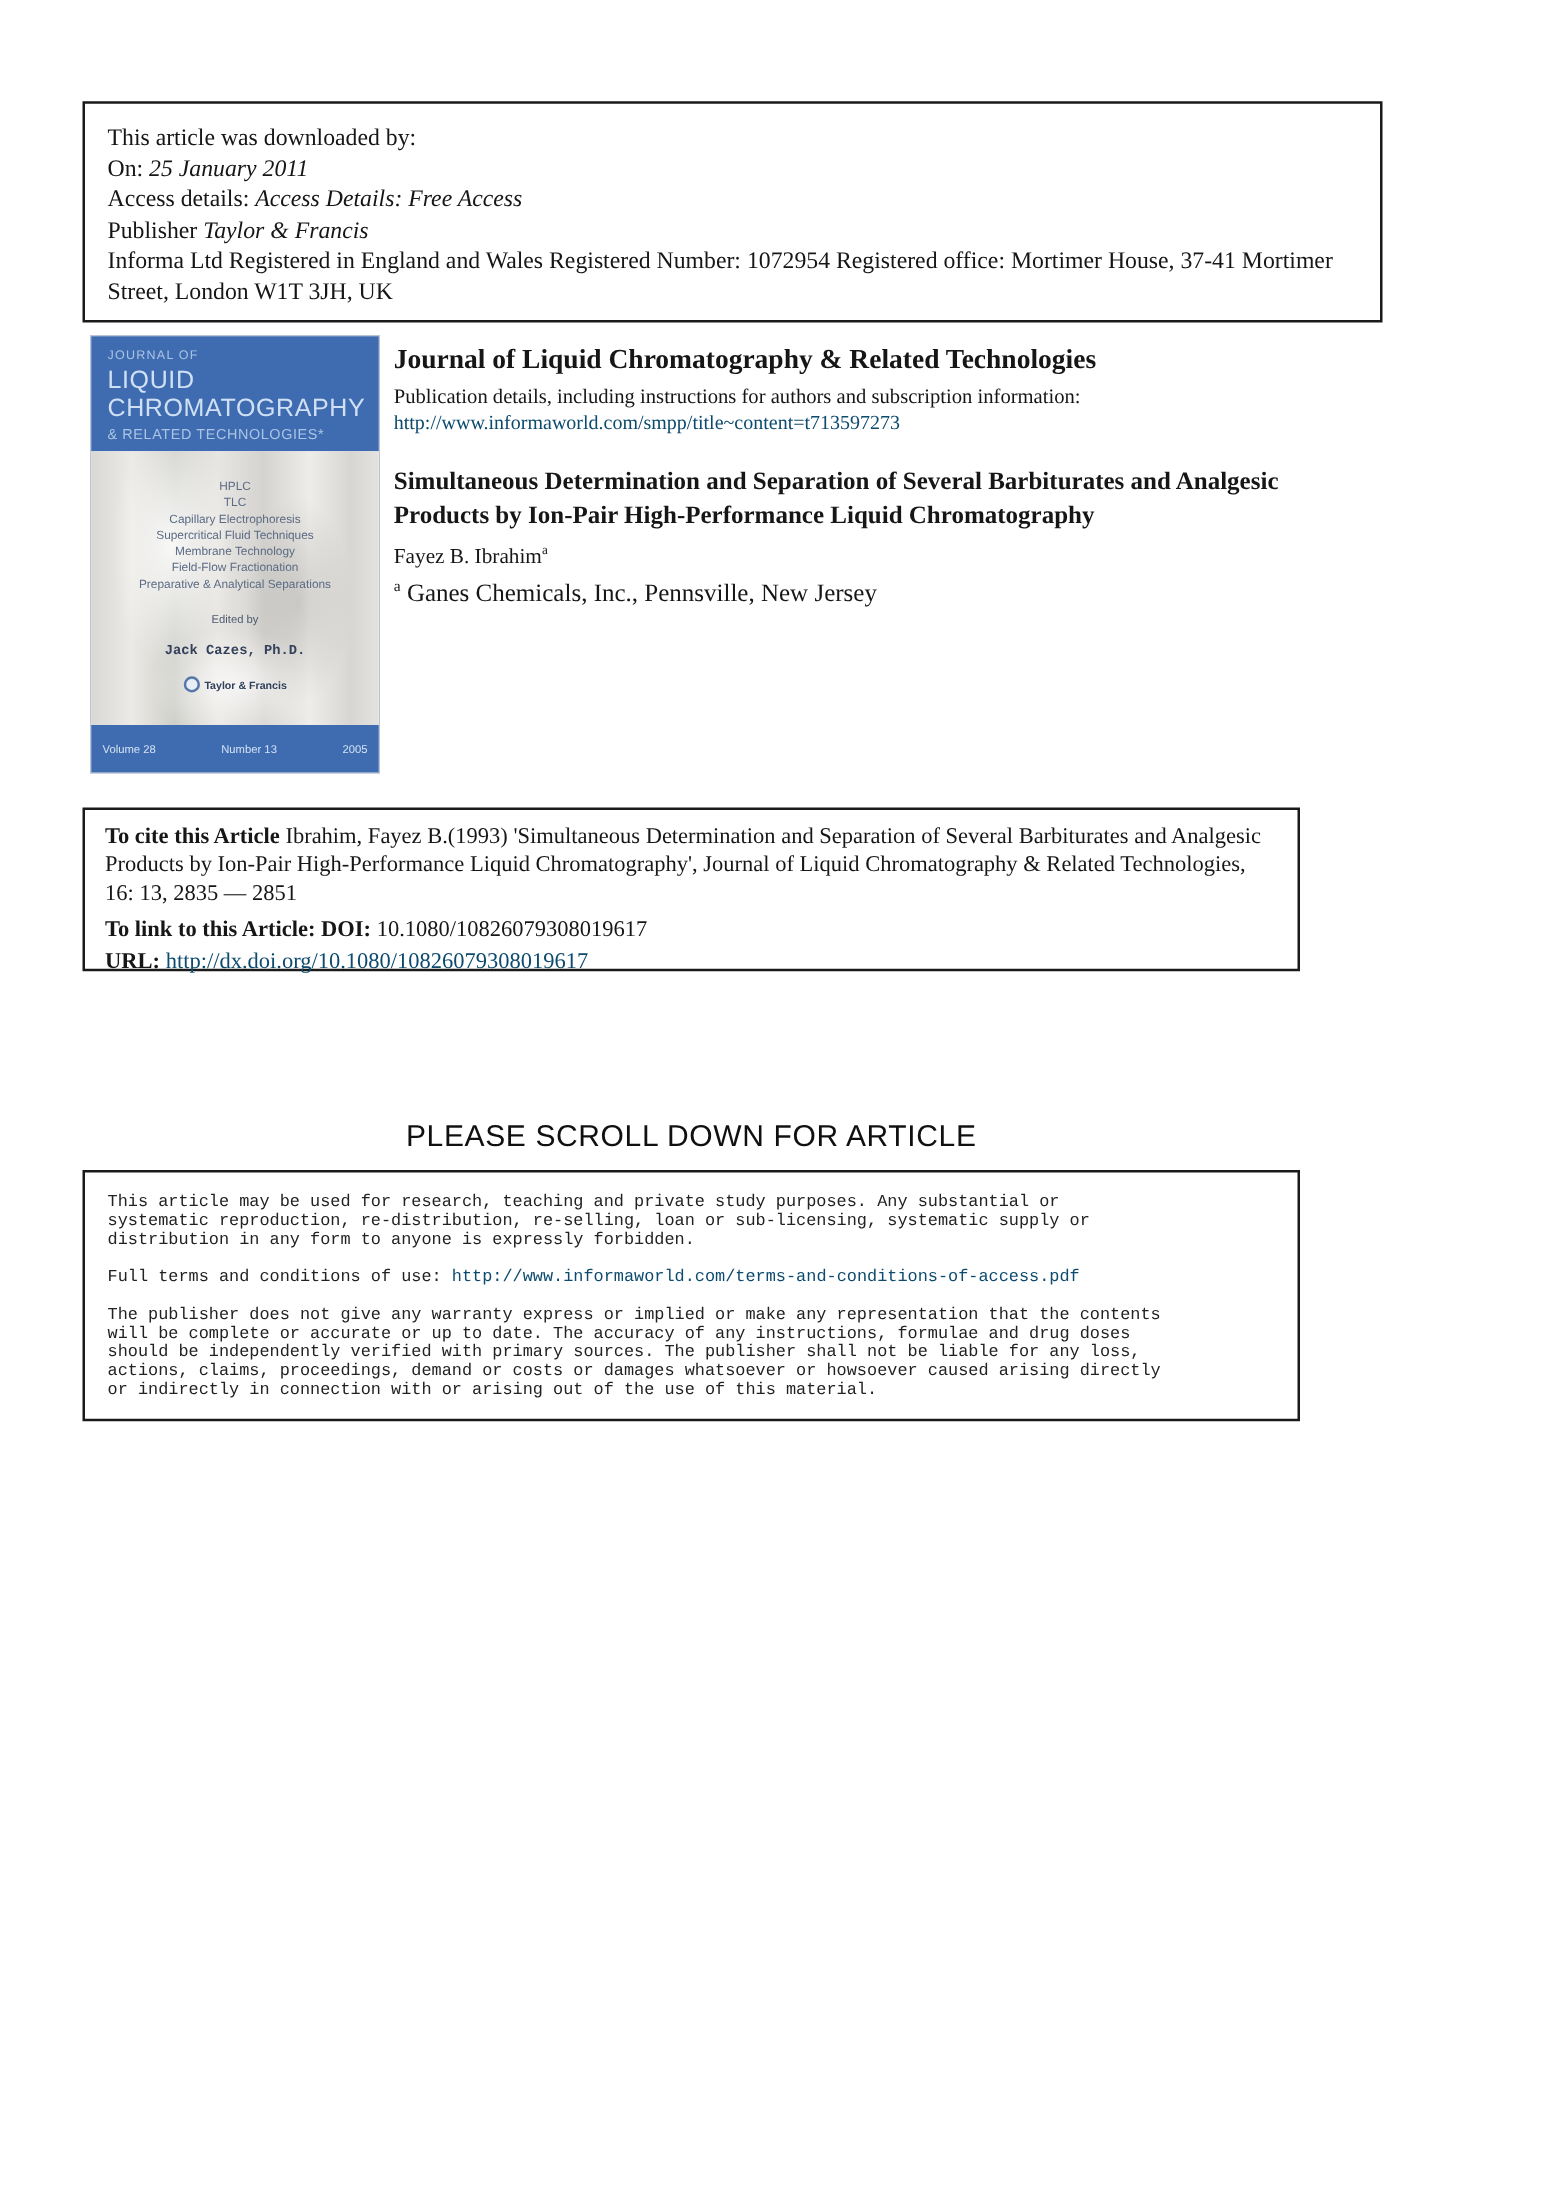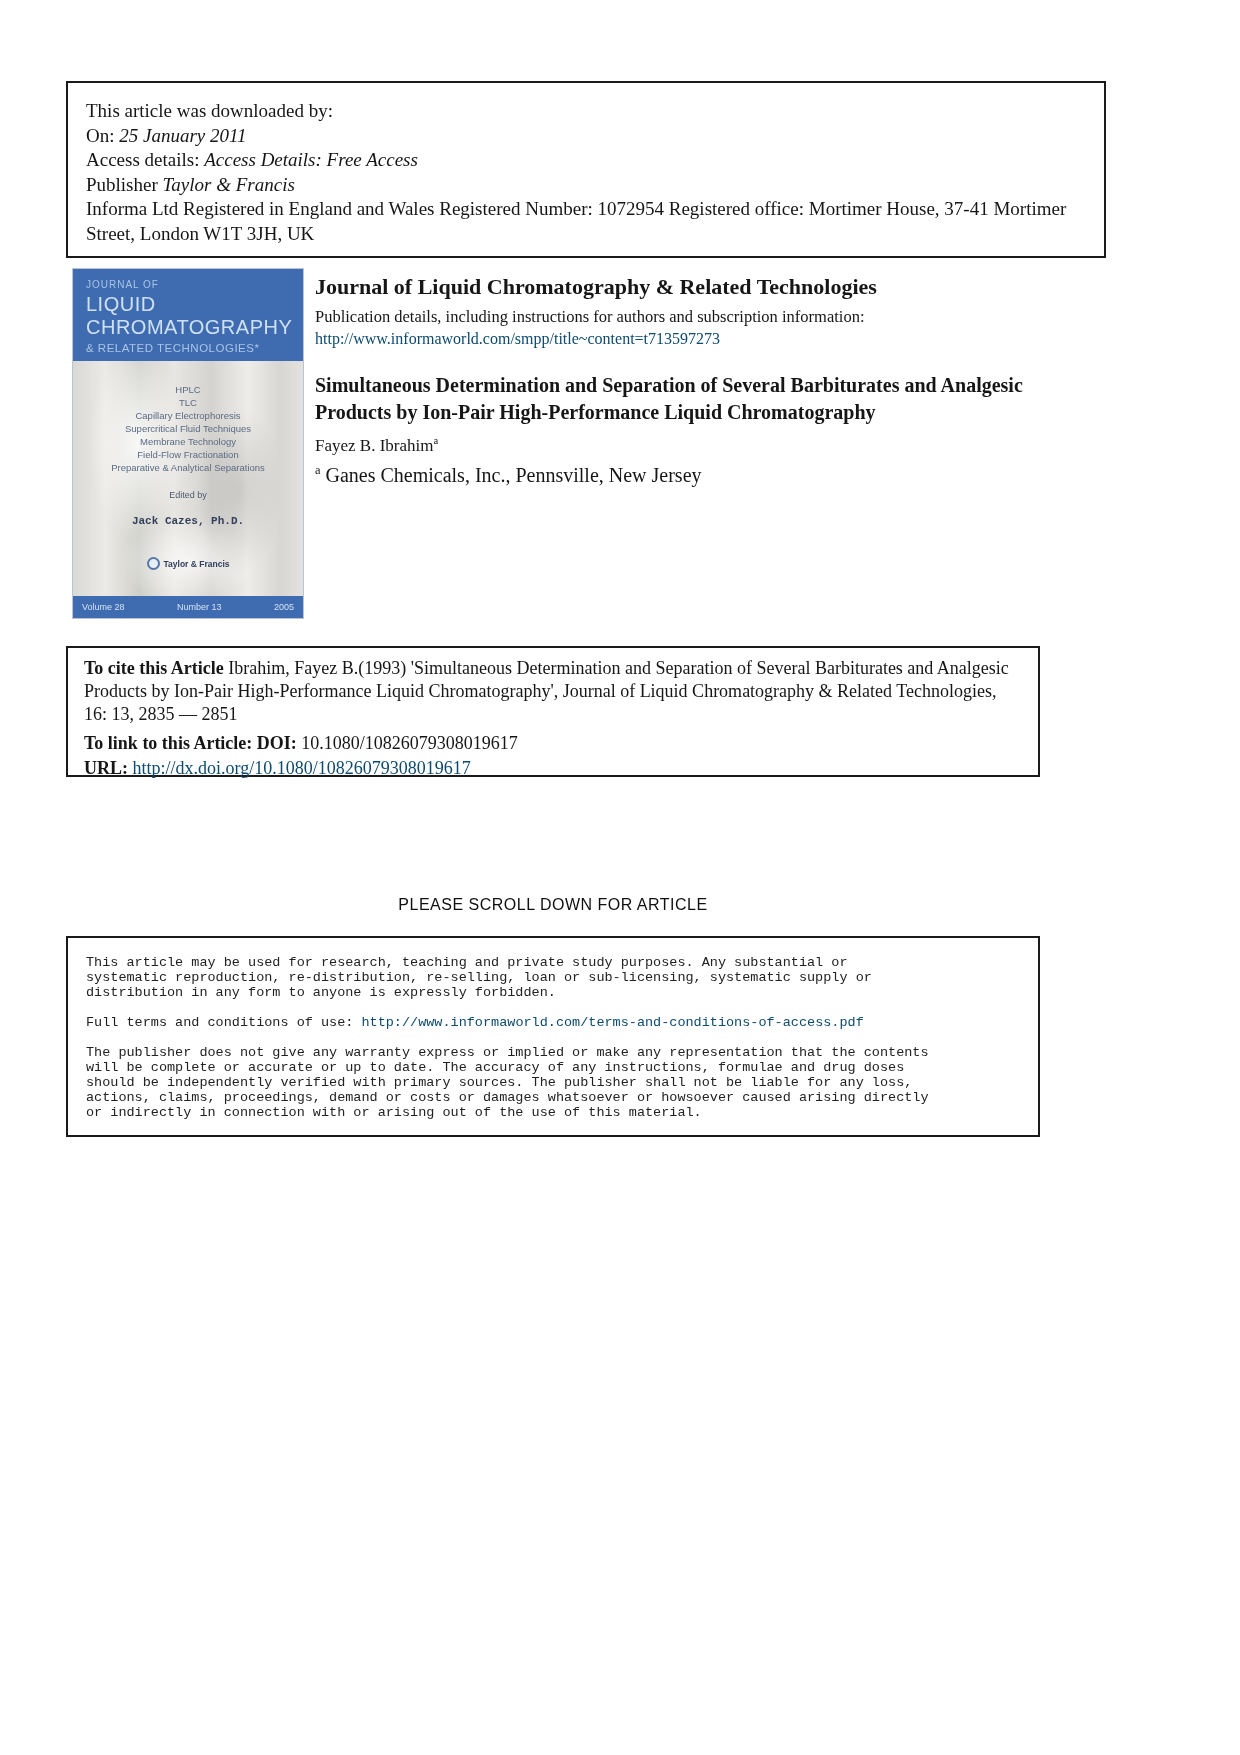--- a/index.html
+++ b/index.html
@@ -58,21 +58,21 @@
     position:absolute;left:0;right:0;bottom:26px;
     display:flex;align-items:center;justify-content:center;gap:4px;
   }
   .logo-circle{
     width:13px;height:13px;border-radius:50%;
     border:2px solid #5577aa;box-sizing:border-box;background:#e8eef6;
     display:inline-block;
   }
   .logo-text{font-family:"Liberation Sans",sans-serif;font-size:8.5px;font-weight:bold;color:#31405c;}
   .cover-foot{
-    background:#3f6cb0;height:22px;
+    background:#3f6cb0;height:38px;
     display:flex;align-items:center;justify-content:space-between;
     padding:0 9px;
     font-family:"Liberation Sans",sans-serif;font-size:9px;color:#d4e2f4;gap:32px;
   }
   
   .journal-info{position:absolute;left:315px;top:274px;width:740px;}
   .journal-title{font-size:22px;font-weight:bold;margin:0 0 7px 0;}
   .pub-details{font-size:16.5px;margin:0 0 3px 0;}
   .link{color:#0c4a6e;text-decoration:none;cursor:pointer;}
   .pub-url{font-size:16px;display:inline-block;}
@@ -87,21 +87,21 @@
     font-size:18px;line-height:23px;
   }
   .b{font-weight:bold;}
   .cite-para{margin:0 0 6px 0;}
   .cite-line{margin:0 0 2px 0;}
   
   .scroll-notice{
     position:absolute;left:66px;top:896px;width:974px;
     text-align:center;
     font-family:"Liberation Sans",sans-serif;
-    font-size:16px;letter-spacing:0.5px;color:#101010;
+    font-size:24px;letter-spacing:0.5px;color:#101010;
   }
   
   .terms-box{
     left:66px;top:936px;width:974px;height:201px;
     padding:17px 18px;
     font-family:"Liberation Mono","DejaVu Sans Mono",monospace;
     font-size:13.5px;line-height:15px;color:#222222;
   }
   .terms-box p{margin:0 0 15px 0;white-space:pre-wrap;}
   .terms-box p:last-child{margin-bottom:0;}

